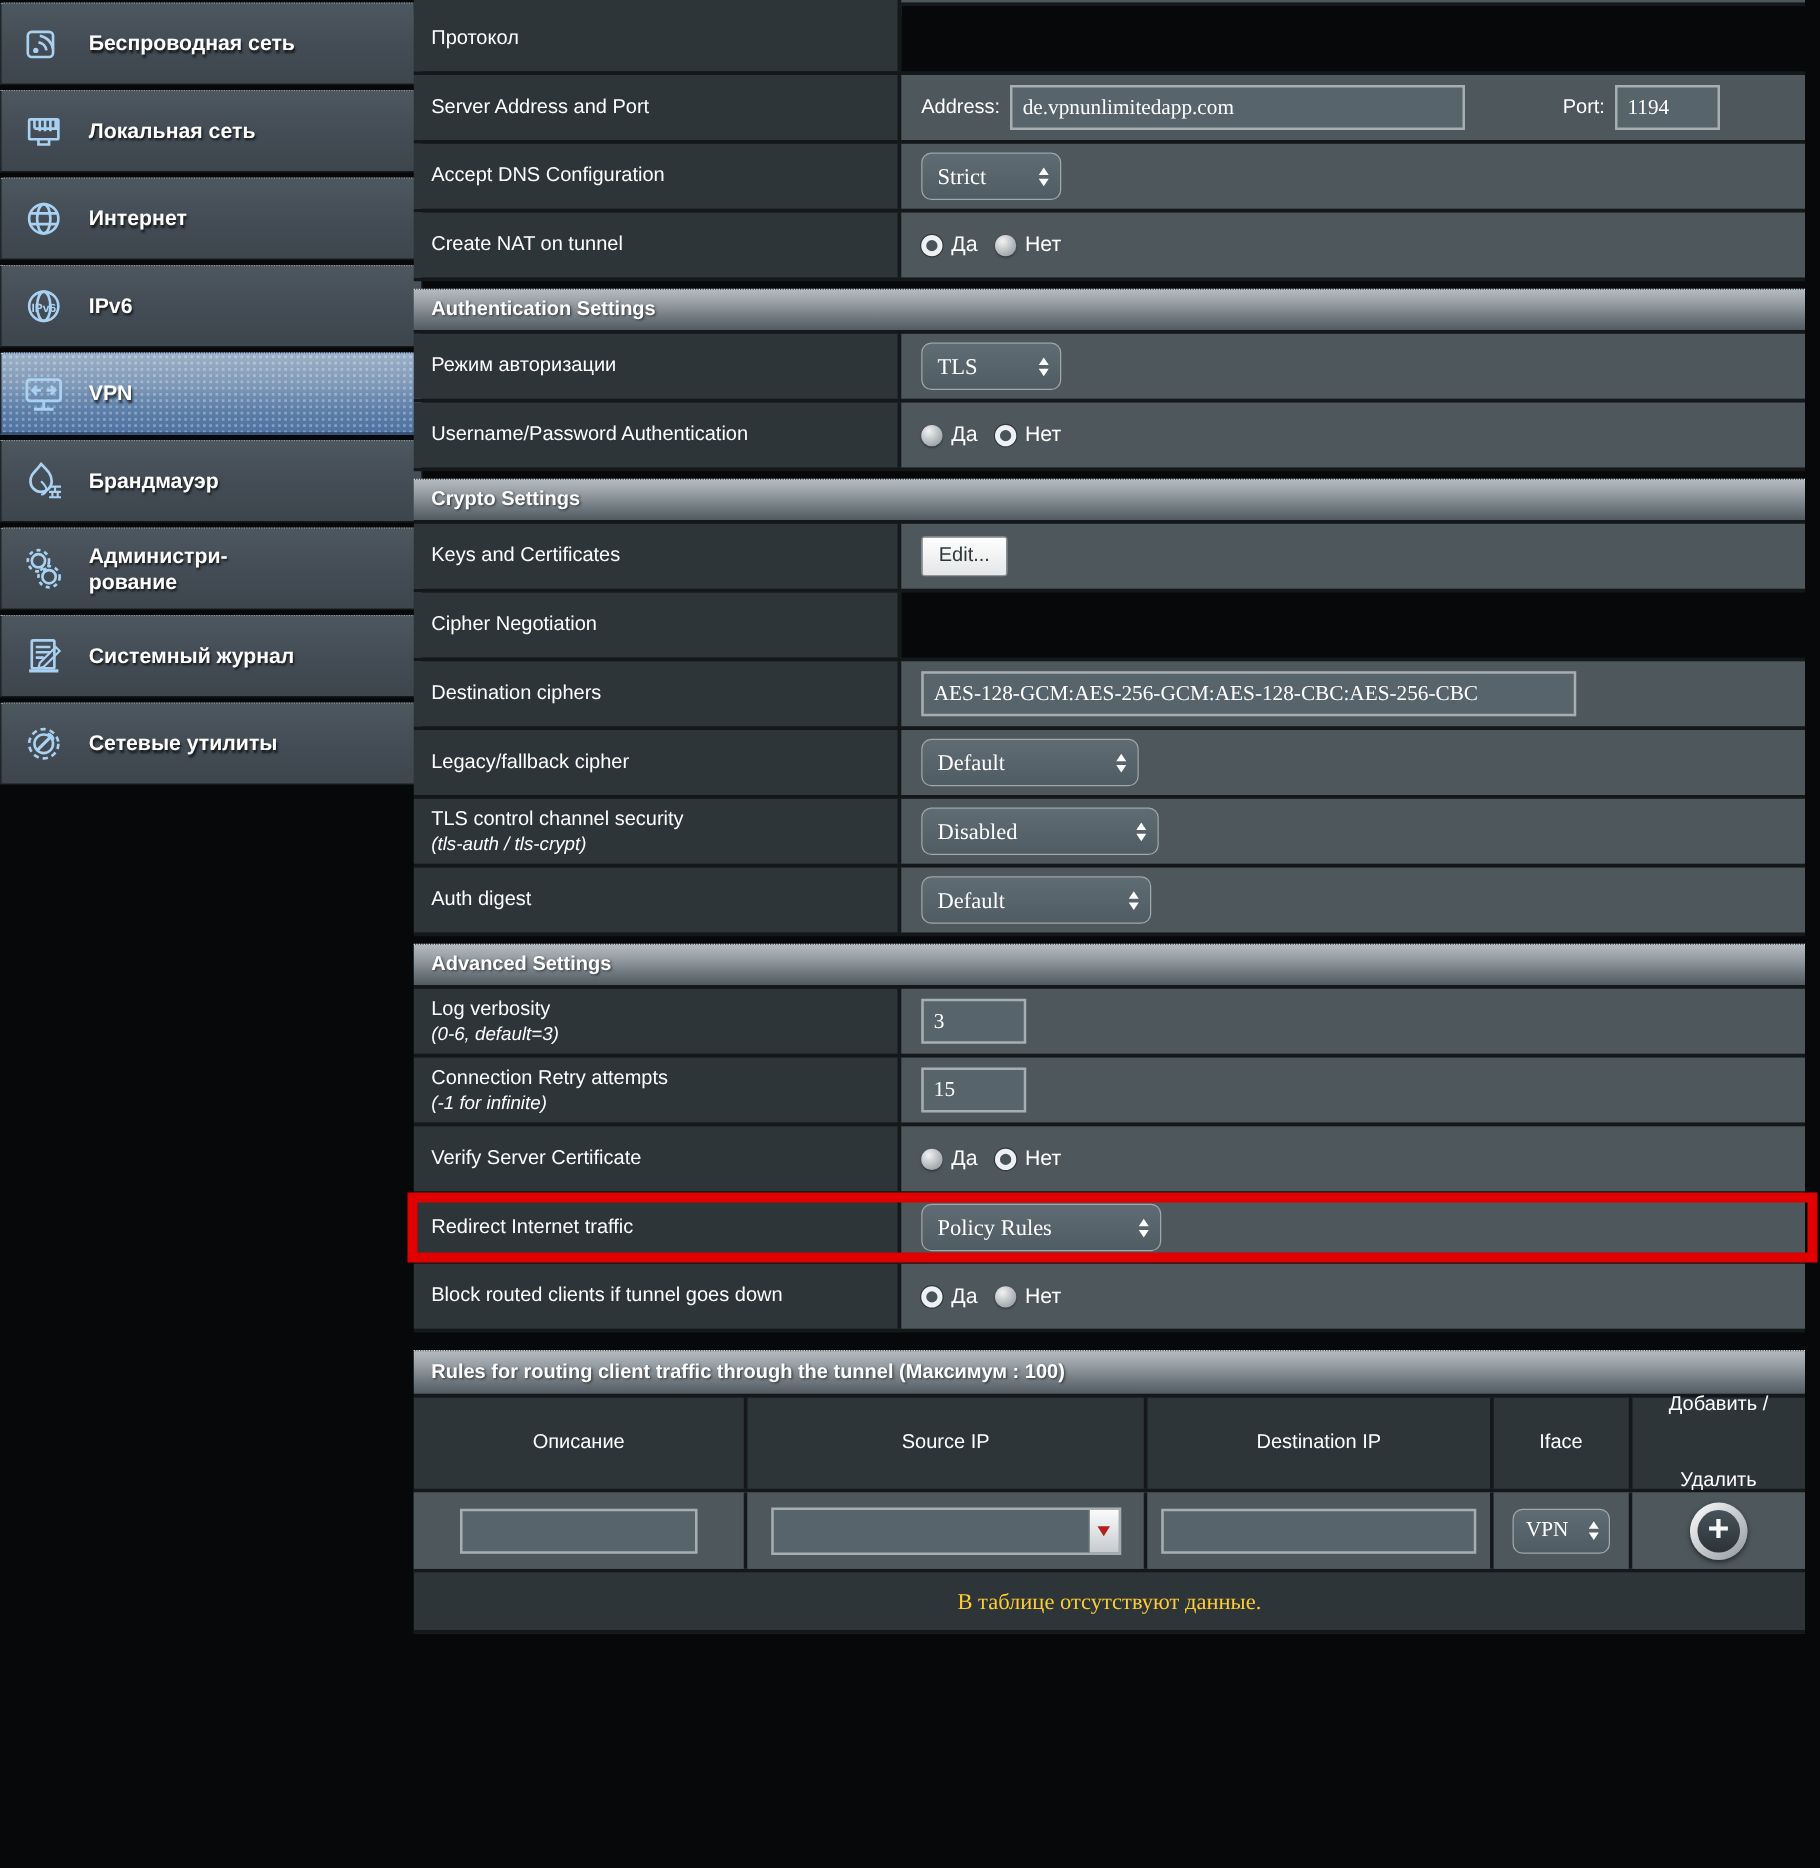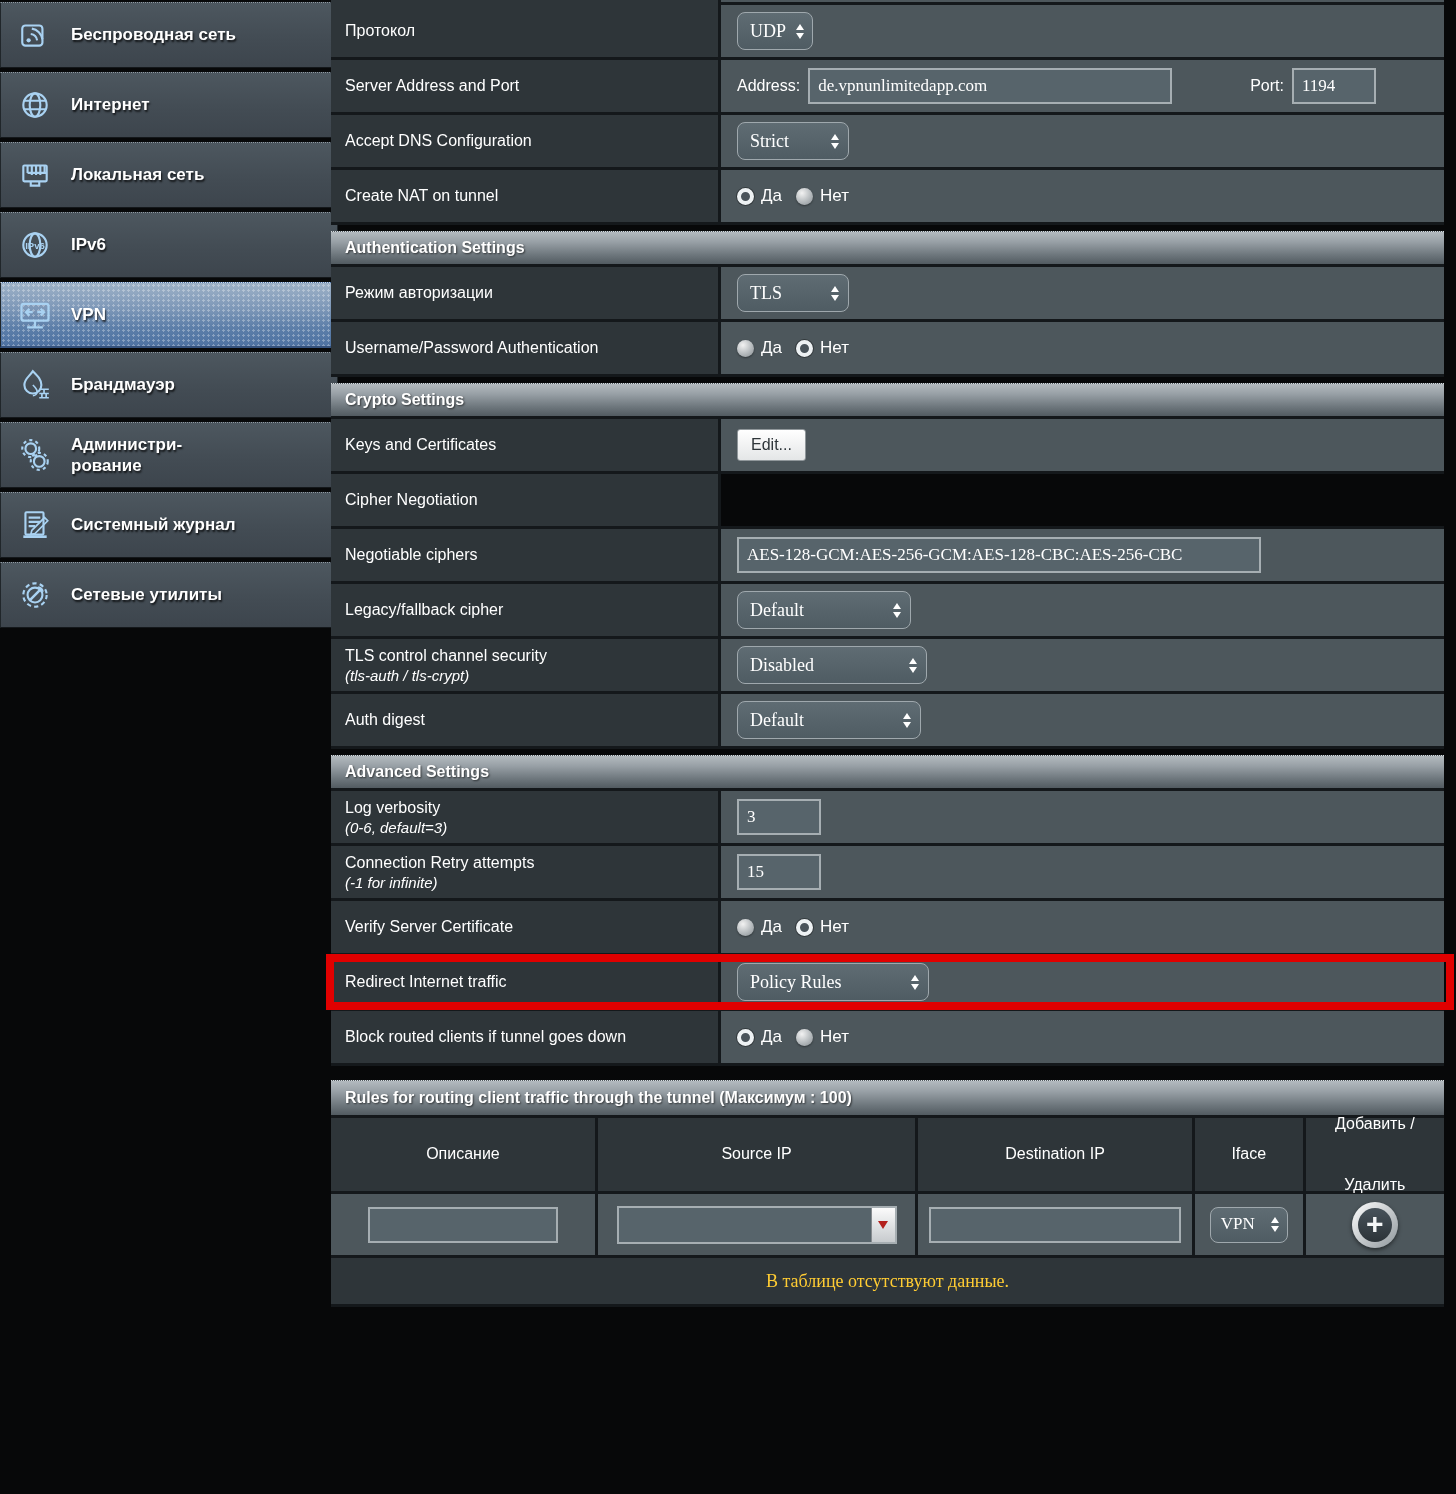--- a/index.html
+++ b/index.html
@@ -104,36 +104,36 @@
           <circle cx="10" cy="21" r="2" fill="#a9d2f2" stroke="none"></circle>
           <path d="M12 15 a7 7 0 0 1 6 6"></path>
           <path d="M13 10 a12 12 0 0 1 10 10"></path>
         </svg>
     </span>
     <span class="side-label">Беспроводная сеть</span>
   </div>
   <div class="side-item">
     <span class="side-icon">
       <svg width="34" height="34" viewBox="0 0 32 32">
+          <rect x="5" y="7" width="22" height="15" rx="1"></rect>
+          <path d="M9 7 v7 M13 7 v9 M17 7 v9 M21 7 v9 M25 7 v7 M9 14 h18"></path>
+          <path d="M12 22 v4 h8 v-4"></path>
+        </svg>
+    </span>
+    <span class="side-label">Локальная сеть</span>
+  </div>
+  <div class="side-item">
+    <span class="side-icon">
+      <svg width="34" height="34" viewBox="0 0 32 32">
           <circle cx="16" cy="16" r="11"></circle>
           <ellipse cx="16" cy="16" rx="5" ry="11"></ellipse>
           <path d="M5.5 12 h21 M5.5 20 h21"></path>
         </svg>
     </span>
     <span class="side-label">Интернет</span>
-  </div>
-  <div class="side-item">
-    <span class="side-icon">
-      <svg width="34" height="34" viewBox="0 0 32 32">
-          <rect x="5" y="7" width="22" height="15" rx="1"></rect>
-          <path d="M9 7 v7 M13 7 v9 M17 7 v9 M21 7 v9 M25 7 v7 M9 14 h18"></path>
-          <path d="M12 22 v4 h8 v-4"></path>
-        </svg>
-    </span>
-    <span class="side-label">Локальная сеть</span>
   </div>
   <div class="side-item">
     <span class="side-icon">
       <svg width="34" height="34" viewBox="0 0 32 32">
           <circle cx="16" cy="16" r="11"></circle>
           <ellipse cx="16" cy="16" rx="5" ry="11"></ellipse>
           <text x="16" y="20" text-anchor="middle" font-size="9" font-weight="bold" fill="#a9d2f2" stroke="none" font-family="Liberation Sans, sans-serif">IPv6</text>
         </svg>
     </span>
     <span class="side-label">IPv6</span>
@@ -196,29 +196,20 @@
 
 <main class="content">
 
   <div class="row partial">
     <div class="cell-label"></div>
       <div class="cell-value"></div>
   </div>
 
   <div class="row">
     <div class="cell-label">Протокол</div>
-    <div class="cell-value">
-      <span class="select" style="width:76px">
-        <span>UDP</span>
-        <span class="spin">
-            <i class="up"></i>
-            <i class="dn"></i>
-          </span>
-      </span>
-    </div>
   </div>
 
   <div class="row">
     <div class="cell-label">Server Address and Port</div>
     <div class="cell-value">
       <span class="addr-lab">Address:</span>
       <input class="tinput" style="width: 364px;" value="de.vpnunlimitedapp.com">
       <span class="addr-lab" style="margin-left:78px">Port:</span>
       <input class="tinput" style="width: 84px;" value="1194">
     </div>
@@ -279,21 +270,21 @@
     <div class="cell-value">
       <button class="btn-edit">Edit...</button>
     </div>
   </div>
 
   <div class="row">
     <div class="cell-label">Cipher Negotiation</div>
   </div>
 
   <div class="row">
-    <div class="cell-label">Negotiable ciphers</div>
+    <div class="cell-label">Destination ciphers</div>
     <div class="cell-value">
       <input class="tinput" style="width: 524px;" value="AES-128-GCM:AES-256-GCM:AES-128-CBC:AES-256-CBC">
     </div>
   </div>
 
   <div class="row">
     <div class="cell-label">Legacy/fallback cipher</div>
     <div class="cell-value">
       <span class="select" style="width:174px">
         <span>Default</span>

